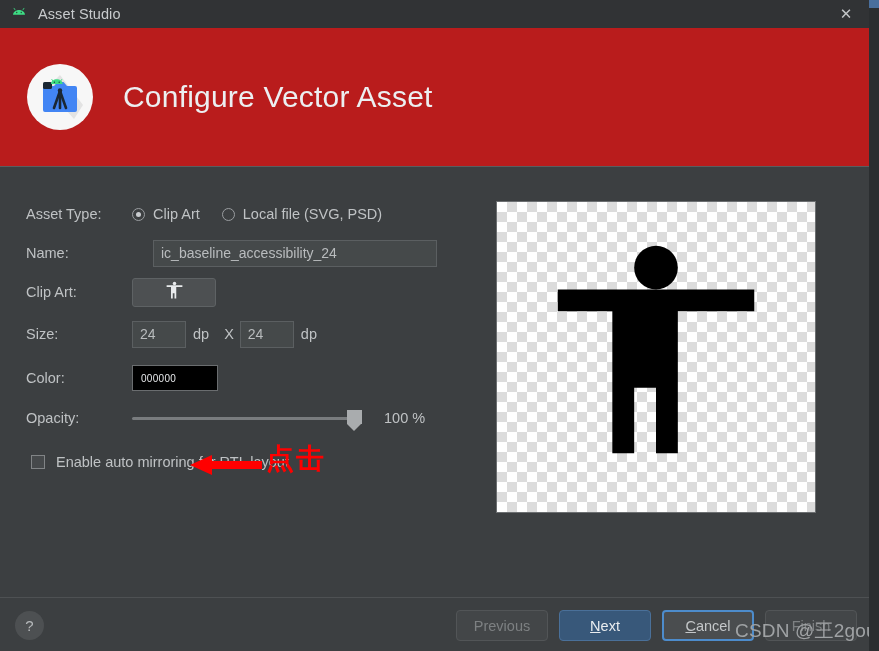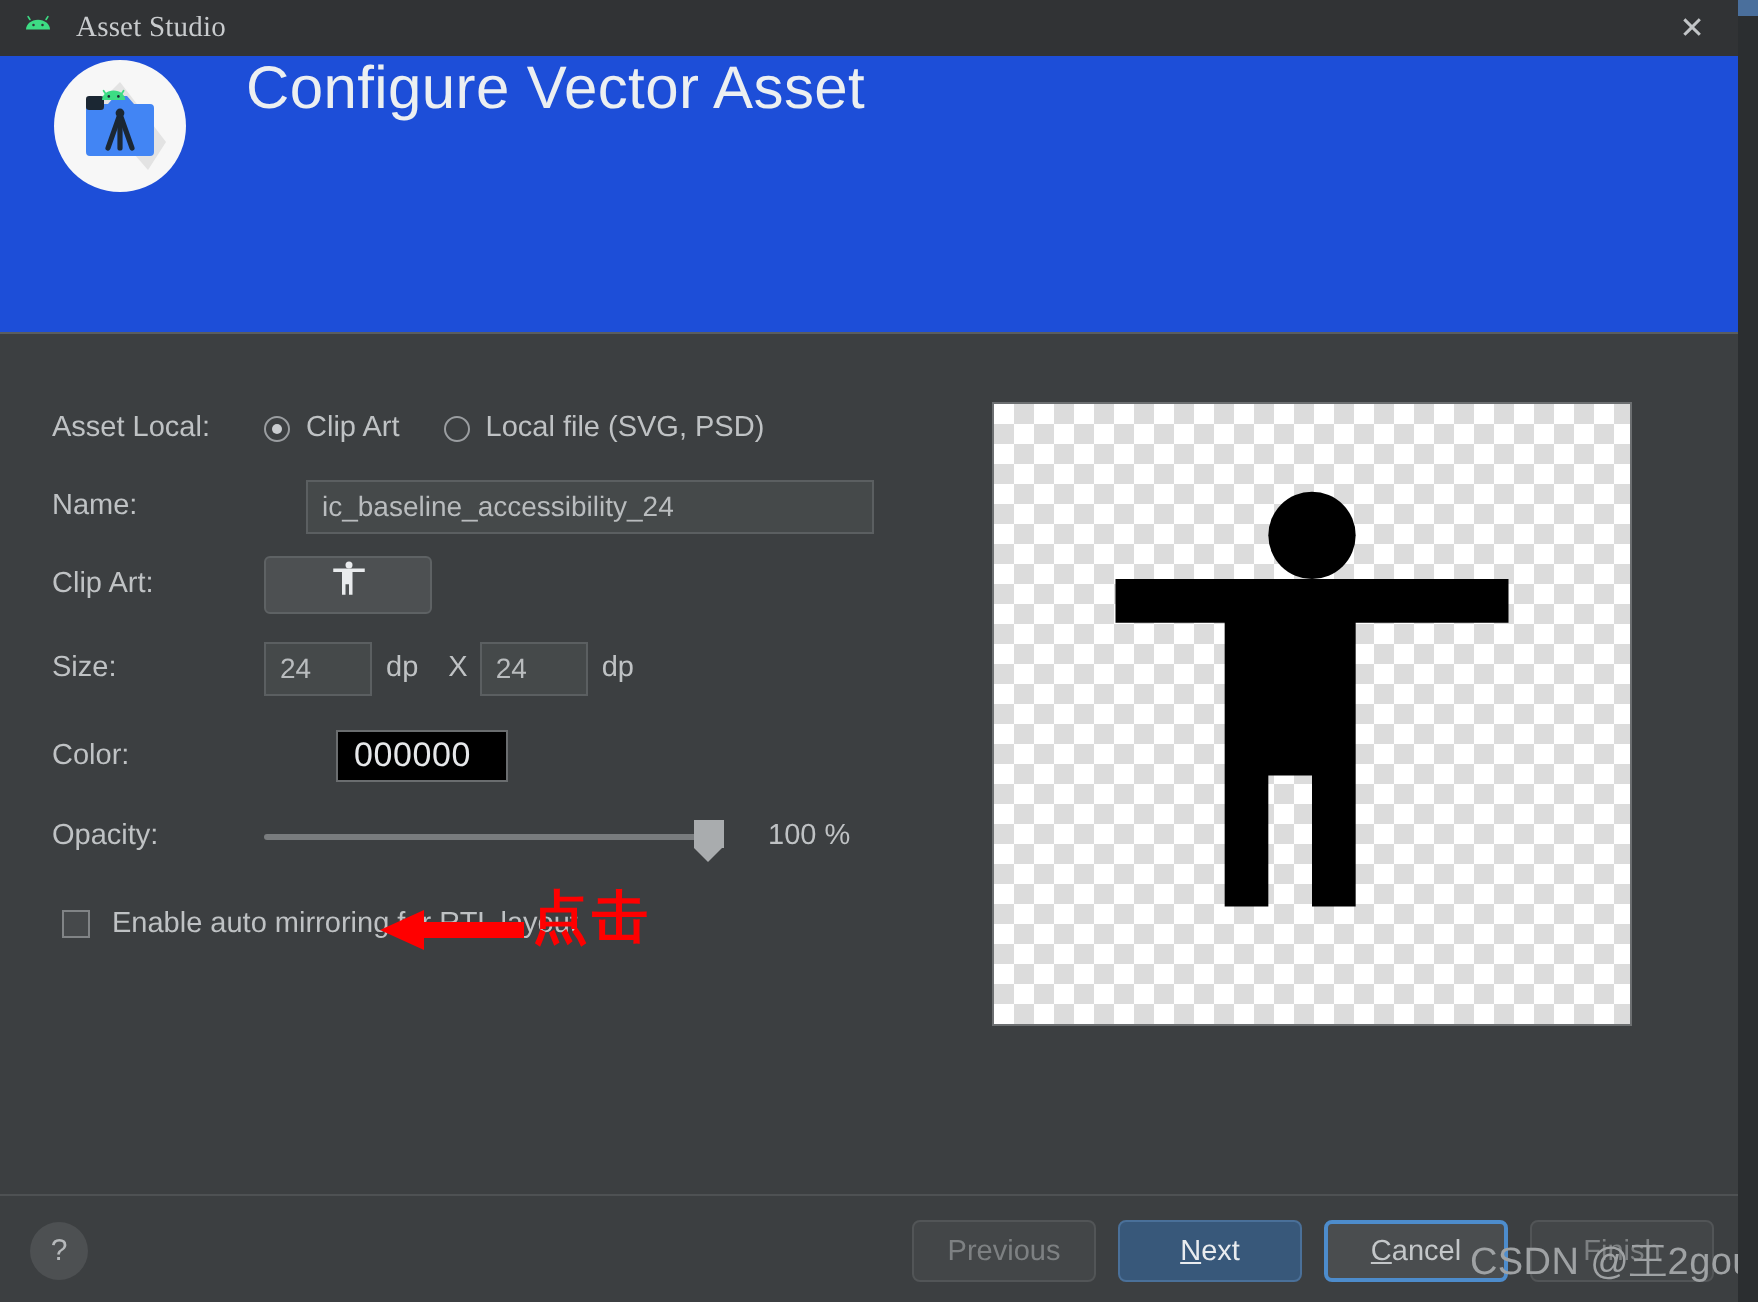--- a/index.html
+++ b/index.html
@@ -49,41 +49,40 @@
   .titlebar-icon {
     margin-left: 10px;
     width: 18px; height: 18px;
     display: flex; align-items: center; justify-content: center;
   }
   .titlebar-title {
     margin-left: 10px;
     font-size: 14.5px;
     color: #c8cbcd;
     letter-spacing: .1px;
-    font-family: Liberation Serif, serif;
   }
   .titlebar-close {
     position: absolute;
     right: 0; top: 0;
     width: 46px; height: 28px;
     display: flex; align-items: center; justify-content: center;
     color: #c2c5c7;
     font-size: 15px;
   }
 
   
   .banner {
     position: absolute;
     left: 0; top: 28px;
     width: 869px; height: 139px;
-    background: #1d4ed8;
+    background: #b91c1c;
     border-bottom: 1px solid #5a5d5f;
     box-sizing: border-box;
     display: flex;
-    align-items: flex-start;
+    align-items: center;
   }
   .banner-logo {
     margin-left: 25px;
     width: 70px; height: 70px;
     flex: none;
   }
   .banner-title {
     margin-left: 28px;
     font-size: 30px;
     color: #eceff1;
@@ -178,24 +177,23 @@
 
   
   .color-swatch {
     width: 86px; height: 26px;
     background: #000000;
     border: 1px solid #6a6d6f;
     box-sizing: border-box;
     display: flex;
     align-items: center;
     padding-left: 8px;
-    font-size: 17px;
+    font-size: 10px;
     color: #e6e8ea;
     letter-spacing: .3px;
-    margin-left: 36px;
   }
 
   
   .slider {
     position: relative;
     width: 228px; height: 22px;
     display: flex;
     align-items: center;
   }
   .slider-track {
@@ -377,21 +375,21 @@
       </svg>
     </span>
     <span class="banner-title">Configure Vector Asset</span>
   </div>
 
   <div class="content">
 
     <div class="form">
 
       <div class="row" style="top:33px;">
-        <span class="lbl">Asset Local:</span>
+        <span class="lbl">Asset Type:</span>
         <div class="radio-wrap">
           <span class="radio on"></span>
           <span class="radio-lbl">Clip Art</span>
         </div>
         <div class="radio-wrap">
           <span class="radio"></span>
           <span class="radio-lbl">Local file (SVG, PSD)</span>
         </div>
       </div>
 

